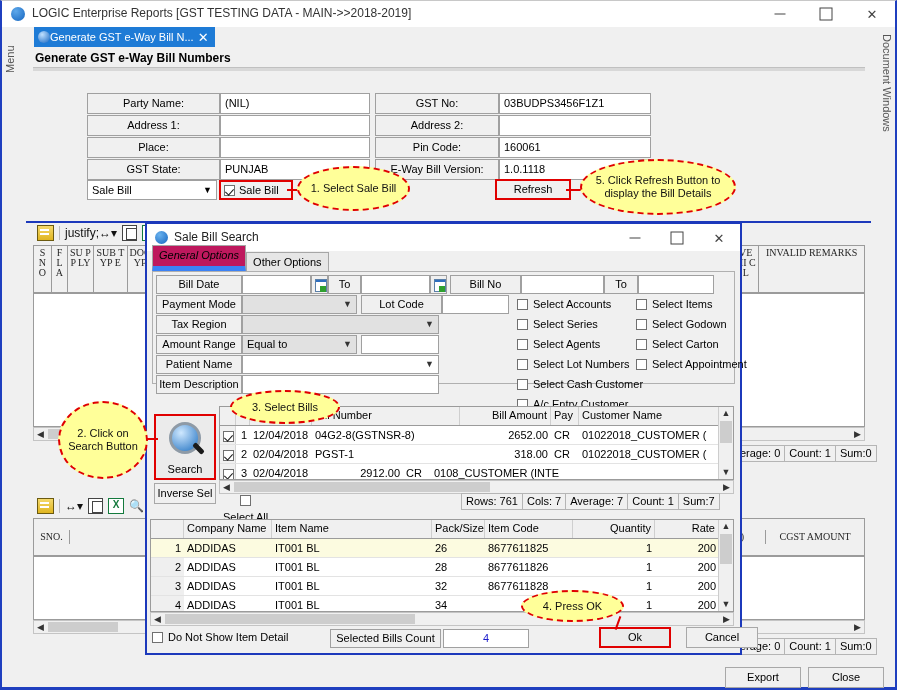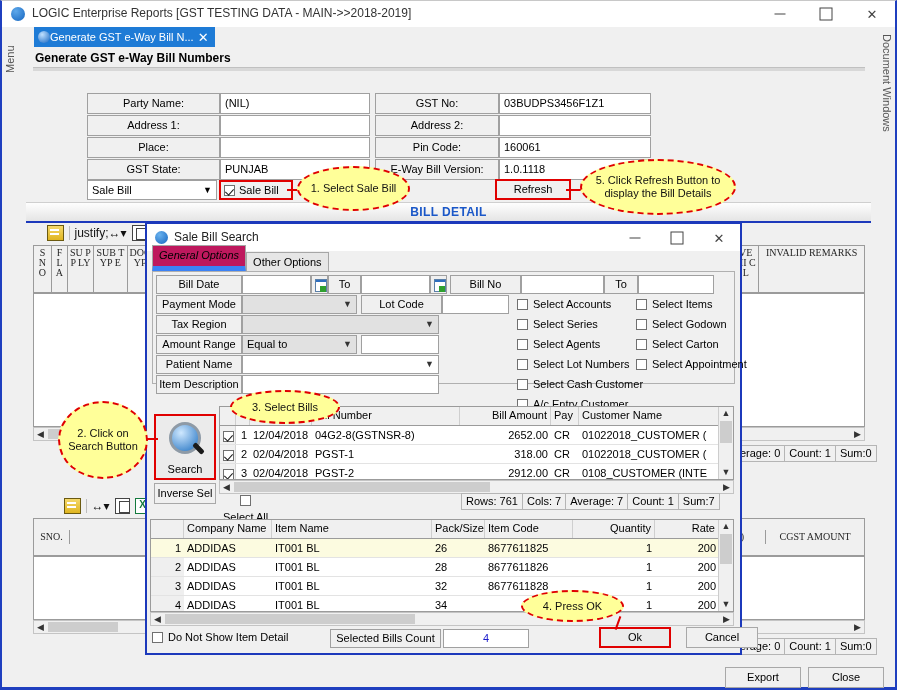--- a/index.html
+++ b/index.html
@@ -61,21 +61,21 @@
   .refreshbtn span{position:absolute;left:0;right:0;top:2px;text-align:center;font-size:11px;}
 
   
   .billband{position:absolute;left:24px;top:201px;width:845px;height:19px;
      background:linear-gradient(#fefefe,#e3e3e3);border-top:1px solid #cfcfcf;}
   .billband b{position:absolute;left:0;right:0;top:2px;text-align:center;color:#1a57c8;font-size:12px;letter-spacing:.4px;}
   .blueline{position:absolute;left:24px;top:220px;width:845px;height:2px;background:#1c39bb;}
 
   
   .gridpanel{position:absolute;background:#f0f0f0;}
-  .gtool{position:absolute;height:20px;display:flex;align-items:center;gap:5px;padding-left:4px;justify-content:center;}
+  .gtool{position:absolute;height:20px;display:flex;align-items:center;gap:5px;padding-left:4px;}
   .icn{display:inline-block;position:relative;}
   .icn-note{width:15px;height:14px;background:linear-gradient(#f5d96b,#e0b520);border:1px solid #6b5a10;}
   .icn-note:after{content:"";position:absolute;left:2px;top:3px;width:9px;height:2px;background:#fff;box-shadow:0 4px 0 #fff;}
   .sep{width:1px;height:14px;background:#bdbdbd;}
   .icn-arrows{font-size:12px;color:#111;line-height:12px;}
   .icn-copy{width:13px;height:14px;border:1px solid #444;background:#fff;}
   .icn-copy:after{content:"";position:absolute;left:3px;top:2px;width:9px;height:10px;border:1px solid #444;background:#fff;}
   .icn-xls{width:14px;height:14px;border:1.5px solid #147a3d;background:#fff;color:#147a3d;font-size:10px;font-weight:bold;
       text-align:center;line-height:12px;}
   .icn-bin{font-size:12px;color:#111;font-weight:bold;line-height:12px;}
@@ -222,23 +222,20 @@
     <span class="cv">▼</span>
   </div>
   <div class="salebill-chk">
     <span class="cb on"></span>
     <span>Sale Bill</span>
   </div>
   <div class="refreshbtn">
     <span>Refresh</span>
   </div>
 
-  <div class="billband">
-    <b>BILL DETAIL</b>
-  </div>
   <div class="blueline"></div>
 
   <div class="gridpanel" style="left:31px;top:222px;width:832px;height:232px;">
     <div class="gtool" style="left:0;top:0;width:160px;">
       <span class="icn icn-note"></span>
       <span class="sep"></span>
       <span class="icn icn-arrows">
 justify;↔▾</span>
       <span class="icn icn-copy"></span>
       <span class="icn icn-xls">X</span>
@@ -441,21 +438,20 @@
       <div style="width:62px;">02/04/2018</div>
       <div style="width:148px;">PGST-1</div>
       <div style="width:91px;text-align:right;">318.00</div>
       <div style="width:28px;">CR</div>
       <div style="width:142px;">01022018_CUSTOMER (</div>
     </div>
     <div class="row">
       <div style="width:16px;background:#f0f0f0;border-right:1px solid #d5d5d5;padding-top:3px;"><span class="cb on"></span></div>
       <div style="width:14px;text-align:right;">3</div>
       <div style="width:62px;">02/04/2018</div>
-      <div style="width:148px;">PGST-2</div>
       <div style="width:91px;text-align:right;">2912.00</div>
       <div style="width:28px;">CR</div>
       <div style="width:142px;">0108_CUSTOMER (INTE</div>
     </div>
     <div class="vsb">
       <span class="ar" style="top:0;">▲</span>
       <span class="thumb" style="top:14px;height:22px;"></span>
       <span class="ar" style="bottom:0;">▼</span>
     </div>
   </div>

